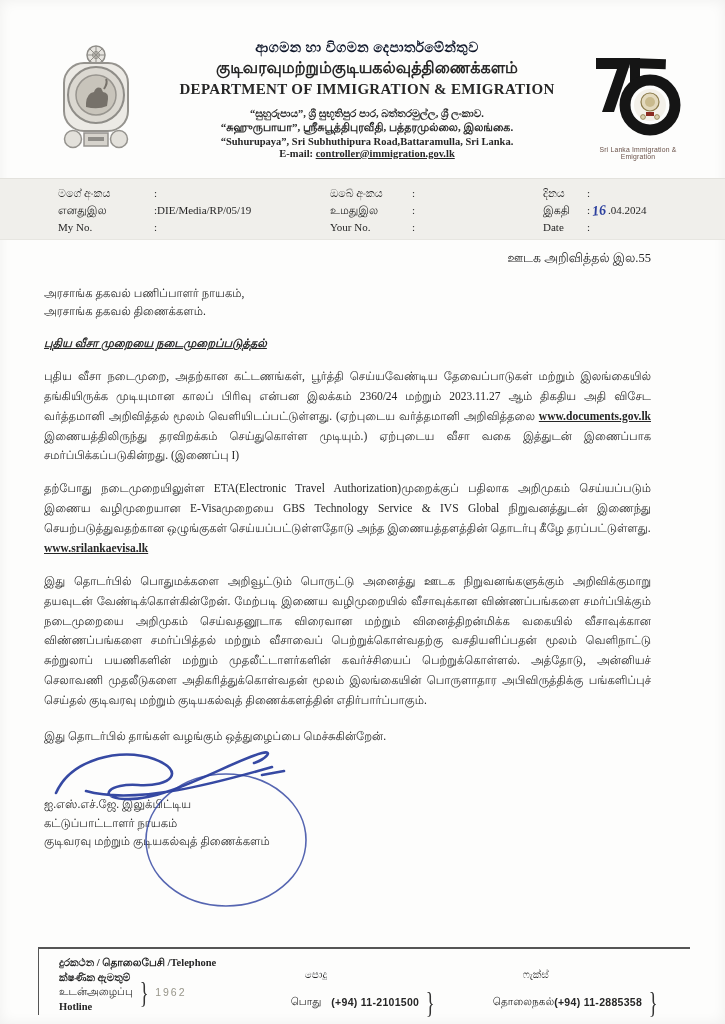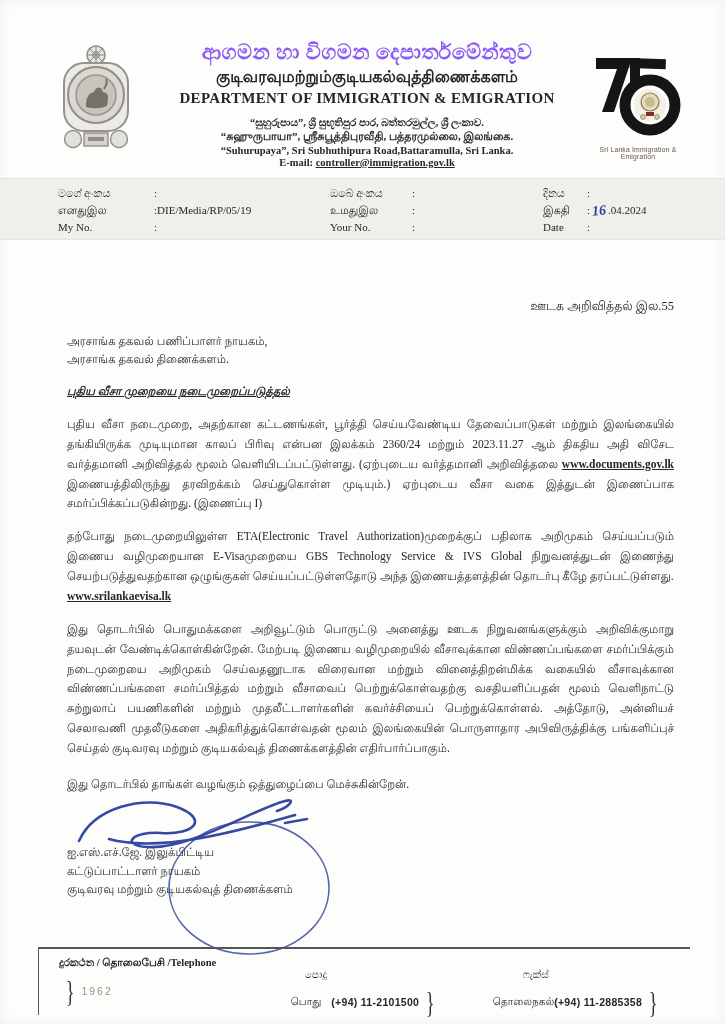--- a/index.html
+++ b/index.html
@@ -9,21 +9,21 @@
     background:#fdfdfc; color:#262626;
     font-family:"Liberation Serif", serif;
     overflow:hidden;
     box-shadow:inset 0 0 14px rgba(0,0,0,0.06);
   }
 
   
   .header { position:absolute; left:0; top:0; width:725px; height:176px; }
   .emblem { position:absolute; left:52px; top:42px; width:88px; height:110px; }
   .hdr-center { position:absolute; left:148px; top:40px; width:438px; text-align:center; }
-  .title-si { font-size:21px; font-weight:700; color:#8b5cf6; letter-spacing:0.5px; }
+  .title-si { font-size:14px; font-weight:700; color:#0f172a; letter-spacing:0.5px; }
   .title-ta { font-size:16px; font-weight:700; margin-top:3px; }
   .title-en { font-size:15px; font-weight:700; letter-spacing:0.3px; margin-top:2px; }
   .addr { font-weight:700; margin-top:1px; }
   .addr-si { font-size:10.5px; margin-top:10px; }
   .addr-ta { font-size:11px; }
   .addr-en { font-size:10.5px; }
   .email-line { font-size:10.5px; font-weight:700; margin-top:1px; }
   .email-line .email { text-decoration:underline; }
   .logo75 { position:absolute; left:582px; top:50px; width:112px; text-align:center; }
   .logo75-caption { font-size:6.8px; color:#6a5148; letter-spacing:0.2px; margin-top:0px; font-family:"Liberation Sans",sans-serif; }
@@ -41,21 +41,21 @@
   .ref-col-1 .ref-label { width:96px; }
   .ref-col-2 .ref-label { width:82px; }
   .ref-col-3 .ref-label { width:44px; }
   .ref-value { white-space:nowrap; }
   .hand-day {
     color:#2b3f9e; font-style:italic; font-weight:700; font-size:14px;
     display:inline-block; transform:rotate(-6deg); margin:0 2px;
   }
 
   
-  .body-area { position:absolute; left:67px; top:248px; width:607px; font-size:11.5px; line-height:1.72;margin-top:48px; }
+  .body-area { position:absolute; left:44px; top:248px; width:607px; font-size:11.5px; line-height:1.72; }
   .notice-no { text-align:right; font-size:12.5px; margin-bottom:14px; }
   .addressee div { line-height:1.65; }
   .subject { margin-top:13px; font-weight:700; font-style:italic; text-decoration:underline; }
   .para { margin-top:13px; text-align:justify; }
   .inline-link { font-weight:700; text-decoration:underline; }
   .url-line { font-weight:700; text-decoration:underline; margin-top:1px; }
   .closing { margin-top:17px; }
 
   .sig-wrap { position:relative; margin-top:4px; height:116px; }
   .sig-svg { position:absolute; left:-18px; top:-6px; pointer-events:none; }
@@ -219,20 +219,25 @@
         <div>குடிவரவு மற்றும் குடியகல்வுத் திணைக்களம்</div>
       </div>
     </div>
   </div>
 
   <div class="footer">
 
     <div class="ft-col-1">
       <div class="ft-heading">දුරකථන / தொலைபேசி /Telephone</div>
       <div class="ft-row">
+        <div class="ft-stack">
+          <div class="bold">ක්ෂණික ඇමතුම්</div>
+          <div>உடன்அழைப்பு</div>
+          <div class="bold">Hotline</div>
+        </div>
         <span class="brace">}</span>
         <span class="ft-num-light">1962</span>
       </div>
     </div>
 
     <div class="ft-col-2">
       <div style="padding-left:14px;">පොදු</div>
       <div class="ft-row">
         <span style="margin-right:10px;">பொது</span>
         <span class="ft-num">(+94) 11-2101500</span>

